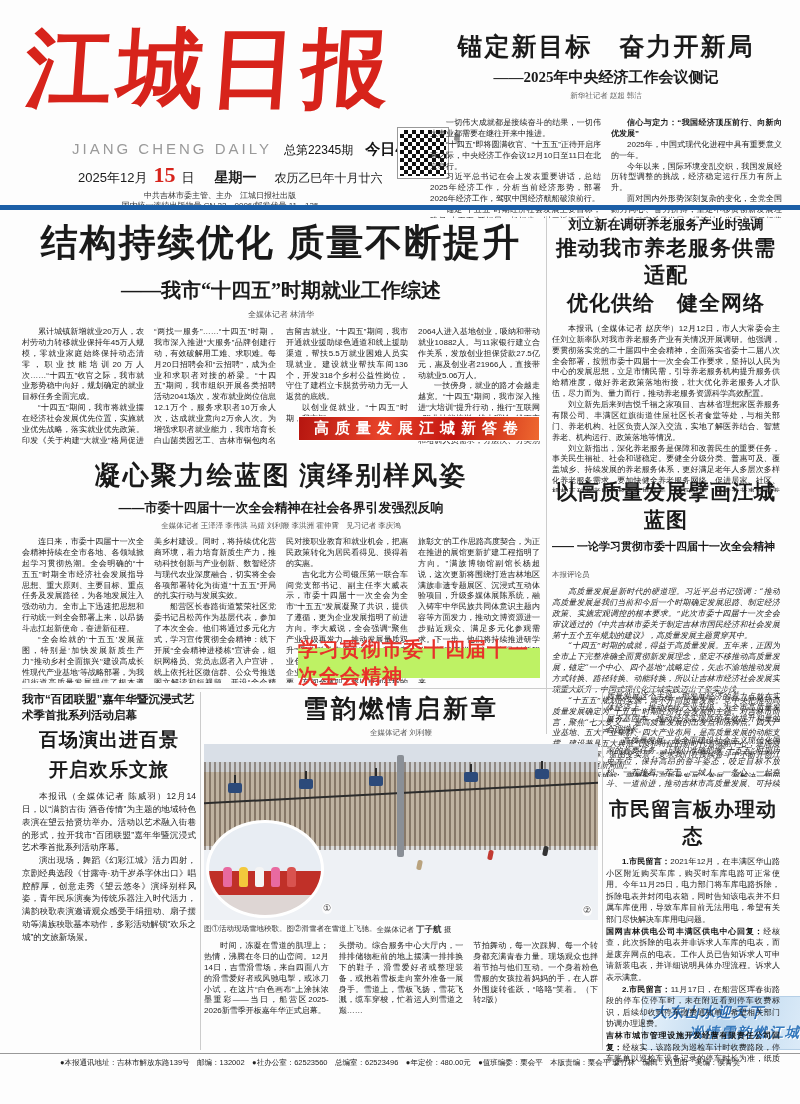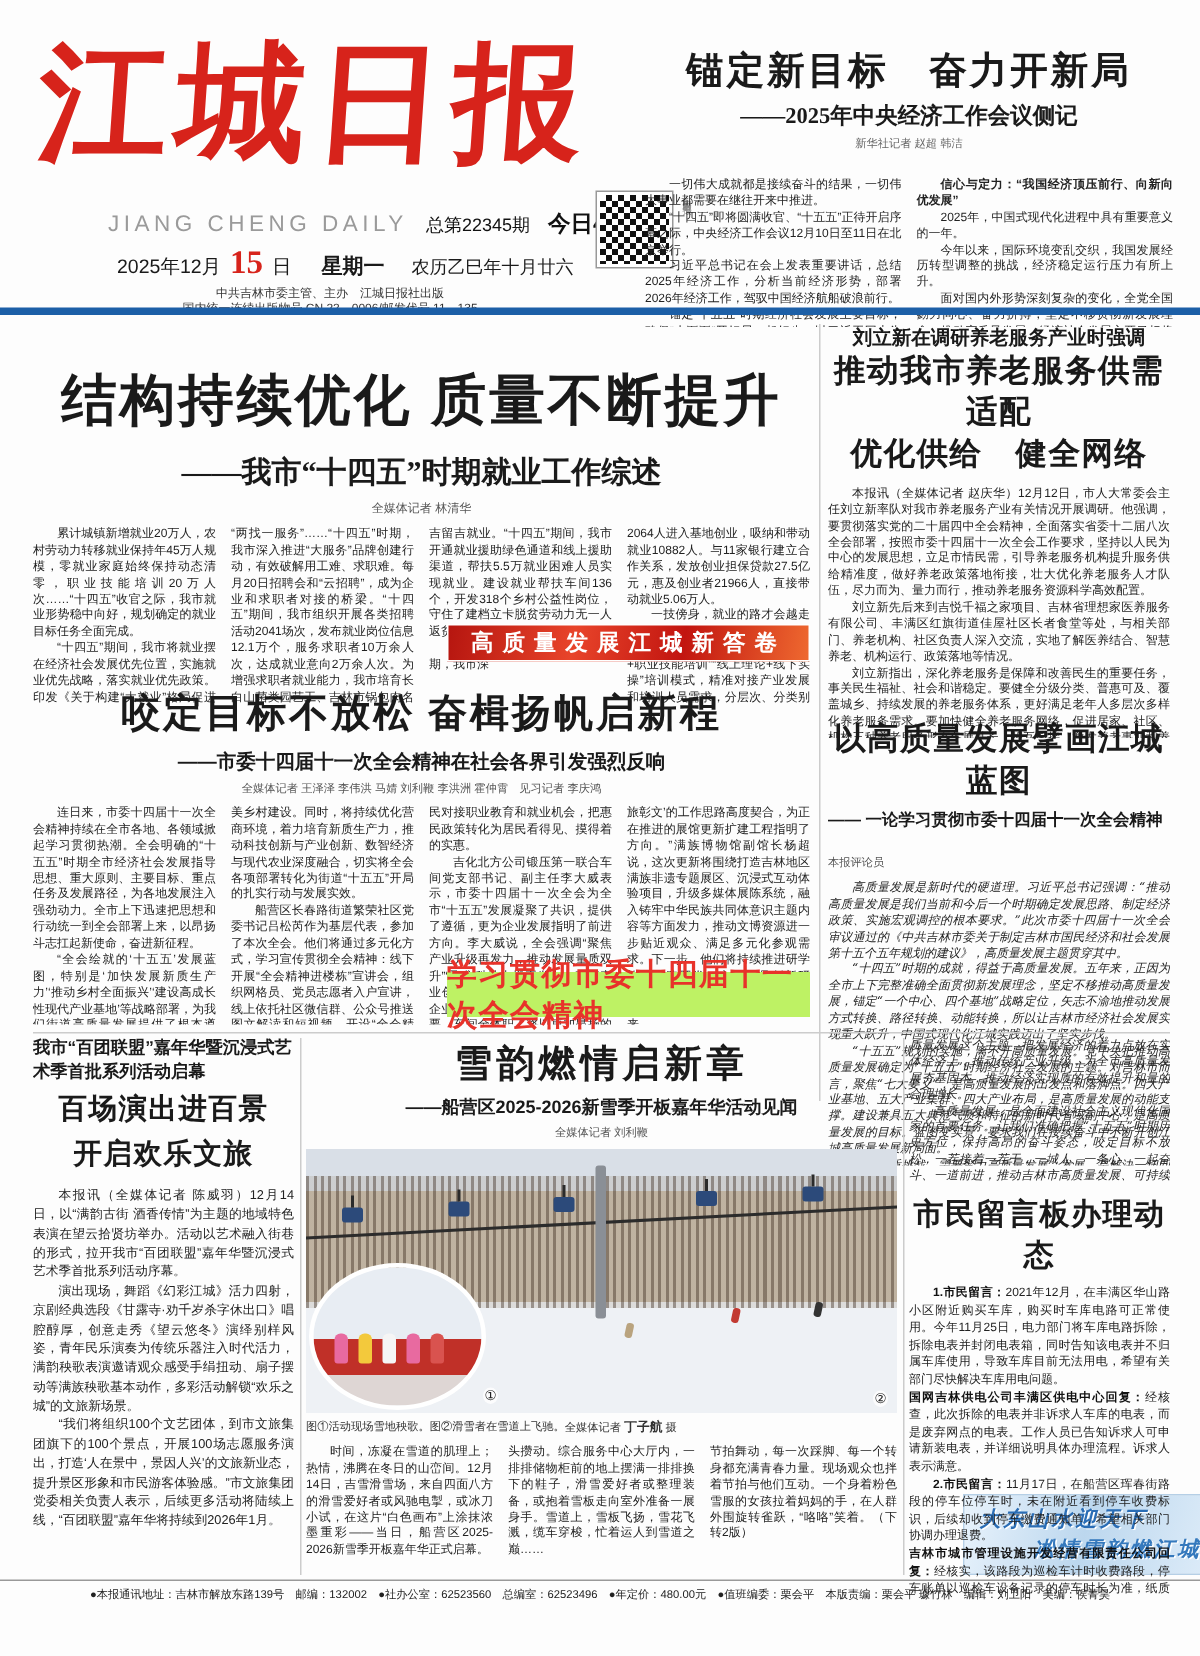--- a/index.html
+++ b/index.html
@@ -35,21 +35,21 @@
   .tn-title{font-size:25px;font-weight:bold;letter-spacing:2px;text-align:center;}
   .tn-sub{font-size:15px;font-weight:bold;text-align:center;margin-top:5px;font-family:"Liberation Serif",serif;}
   .tn-by{font-size:7.5px;color:#666;text-align:center;margin-top:4px;}
   .tn-body{margin-top:17px;height:100px;}
   .tn-head{font-weight:bold;text-indent:2em;}
 
   .blue-rule{left:0;top:205px;width:800px;height:5px;background:#1c5fa7;}
 
   
   .main-art{left:22px;top:214px;width:518px;height:242px;}
-  .ma-title{font-size:37px;font-weight:bold;letter-spacing:2px;text-align:center;margin-top:28px;}
+  .ma-title{font-size:37px;font-weight:bold;letter-spacing:2px;text-align:center;margin-top:4px;}
   .ma-sub{font-size:20px;font-weight:bold;text-align:center;margin-top:9px;font-family:"Liberation Serif",serif;}
   .ma-by{font-size:8px;color:#555;text-align:center;margin-top:5px;}
   .ma-cols{margin-top:7px;height:118px;}
   .banner{left:276px;top:202px;width:242px;height:25px;display:flex;align-items:center;justify-content:center;
           background:linear-gradient(100deg,#b5150f,#e8442a 35%,#c21510 65%,#ef6a30);
           color:#fff;font-size:15px;font-weight:bold;letter-spacing:6px;box-shadow:0 0 0 1px #fff inset;}
 
   
   .elder{left:552px;top:216px;width:228px;height:252px;}
   .ea-kicker{font-size:13px;font-weight:bold;text-align:center;}
@@ -204,21 +204,21 @@
     <div class="ea-body">
       <p class="t">本报讯（全媒体记者 赵庆华）12月12日，市人大常委会主任刘立新率队对我市养老服务产业有关情况开展调研。他强调，要贯彻落实党的二十届四中全会精神，全面落实省委十二届八次全会部署，按照市委十四届十一次全会工作要求，坚持以人民为中心的发展思想，立足市情民需，引导养老服务机构提升服务供给精准度，做好养老政策落地衔接，壮大优化养老服务人才队伍，尽力而为、量力而行，推动养老服务资源科学高效配置。</p>
       <p class="t">刘立新先后来到吉悦千福之家项目、吉林省理想家医养服务有限公司、丰满区红旗街道佳屋社区长者食堂等处，与相关部门、养老机构、社区负责人深入交流，实地了解医养结合、智慧养老、机构运行、政策落地等情况。</p>
       <p class="t">刘立新指出，深化养老服务是保障和改善民生的重要任务，事关民生福祉、社会和谐稳定。要健全分级分类、普惠可及、覆盖城乡、持续发展的养老服务体系，更好满足老年人多层次多样化养老服务需求。要加快健全养老服务网络，促进居家、社区、机构三种养老服务形态各展其长、相互衔接，激发养老事业和养老产业发展活力。要强化医养结合、智慧养老服务供给，以失能、半失能老年人为照护重点，促进政策衔接落地，切实减轻家庭负担。要加强高等院校和职业学校的相关专业建设，健全培训培养、薪酬待遇等保障机制，打造一支专业、稳定养老服务队伍，确保养老事业和养老产业健康持续发展。</p>
     </div>
   </aside>
 
   <div class="abs vline" style="left:546px;top:216px;height:518px;"></div>
 
   <section class="abs plenary">
-    <div class="pa-title">咬定目标不放松  奋楫扬帆启新程</div>
+    <div class="pa-title">凝心聚力绘蓝图  演绎别样风姿</div>
     <div class="pa-sub">——市委十四届十一次全会精神在社会各界引发强烈反响</div>
     <div class="pa-by">全媒体记者 王泽泽 李伟洪 马婧 刘利鞭 李洪洲 霍仲霄　见习记者 李庆鸿</div>
     <div class="cols pa-cols">
       <div class="col">
         <p class="t">连日来，市委十四届十一次全会精神持续在全市各地、各领域掀起学习贯彻热潮。全会明确的“十五五”时期全市经济社会发展指导思想、重大原则、主要目标、重点任务及发展路径，为各地发展注入强劲动力。全市上下迅速把思想和行动统一到全会部署上来，以昂扬斗志扛起新使命，奋进新征程。</p>
         <p class="t">“全会绘就的‘十五五’发展蓝图，特别是‘加快发展新质生产力’‘推动乡村全面振兴’‘建设高成长性现代产业基地’等战略部署，为我们街道高质量发展提供了根本遵循。”吉林高新区新北街道党工委负责人表示，将扛起抓落实责任，以全会精神为引领，以高质量党建推动高质量发展，聚焦街道农业结构、基础设施、乡村治理等方面短板，强化科技创新与改革双轮驱动，加快发展现代化大农业，扎实推进宜居宜业和</p>
       </div>
       <div class="col">
         <p class="t cont">美乡村建设。同时，将持续优化营商环境，着力培育新质生产力，推动科技创新与产业创新、数智经济与现代农业深度融合，切实将全会各项部署转化为街道“十五五”开局的扎实行动与发展实效。</p>
         <p class="t">船营区长春路街道繁荣社区党委书记吕松芮作为基层代表，参加了本次全会。他们将通过多元化方式，学习宣传贯彻全会精神：线下开展“全会精神进楼栋”宣讲会，组织网格员、党员志愿者入户宣讲，线上依托社区微信群、公众号推送图文解读和短视频，开设“全会精神民生问答”专栏，在社区公告栏、文化长廊张贴全会要点摘编，让居民随时随地能看、能懂；聚焦民生增收、社会保障等方面，主动入户问需，摸清群众诉求，推动民生问题“大调研大起底”落地见效；联动辖区学校做好“双减”服务，搭建家、校、社区协同育人平台；紧扣产业布局方向，为居</p>
@@ -252,27 +252,25 @@
   <div class="abs vline" style="left:200px;top:692px;height:358px;"></div>
   <div class="abs vline" style="left:602px;top:692px;height:358px;"></div>
 
   <section class="abs shows">
     <div class="sh-kicker">我市“百团联盟”嘉年华暨沉浸式艺术季首批系列活动启幕</div>
     <div class="sh-title">百场演出进百景</div>
     <div class="sh-title">开启欢乐文旅</div>
     <div class="sh-body">
       <p class="t">本报讯（全媒体记者 陈威羽）12月14日，以“满韵古街 酒香传情”为主题的地域特色表演在望云拾贤坊举办。活动以艺术融入街巷的形式，拉开我市“百团联盟”嘉年华暨沉浸式艺术季首批系列活动序幕。</p>
       <p class="t">演出现场，舞蹈《幻彩江城》活力四射，京剧经典选段《甘露寺·劝千岁杀字休出口》唱腔醇厚，创意走秀《望云悠冬》演绎别样风姿，青年民乐演奏为传统乐器注入时代活力，满韵秧歌表演邀请观众感受手绢扭动、扇子摆动等满族秧歌基本动作，多彩活动解锁“欢乐之城”的文旅新场景。</p>
-      <p class="t">“我们将组织100个文艺团体，到市文旅集团旗下的100个景点，开展100场志愿服务演出，打造‘人在景中，景因人兴’的文旅新业态，提升景区形象和市民游客体验感。”市文旅集团党委相关负责人表示，后续更多活动将陆续上线，“百团联盟”嘉年华将持续到2026年1月。</p>
     </div>
   </section>
 
   <section class="abs snow">
     <div class="sn-title">雪韵燃情启新章</div>
-    <div class="sn-sub">——船营区2025-2026新雪季开板嘉年华活动见闻</div>
     <div class="sn-by">全媒体记者 刘利鞭</div>
 
     <div class="photo">
       <div class="ph-trees"></div>
       <div class="ph-cable"></div>
       <span class="chair" style="left:6%;top:22%;"></span>
       <span class="chair" style="left:24%;top:20%;"></span>
       <span class="chair" style="left:42%;top:18%;"></span>
       <span class="chair" style="left:66%;top:16%;"></span>
       <span class="chair" style="left:84%;top:14%;"></span>

